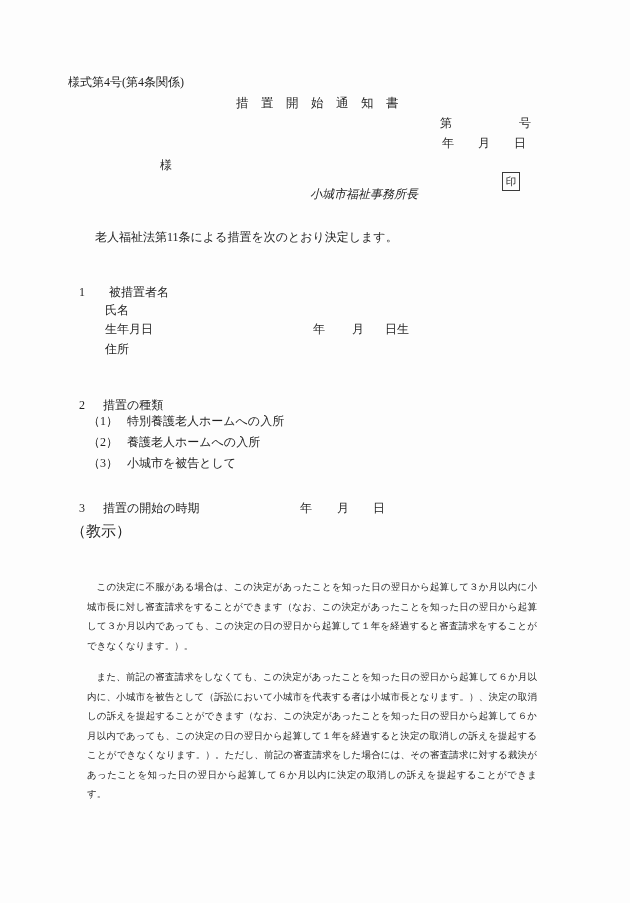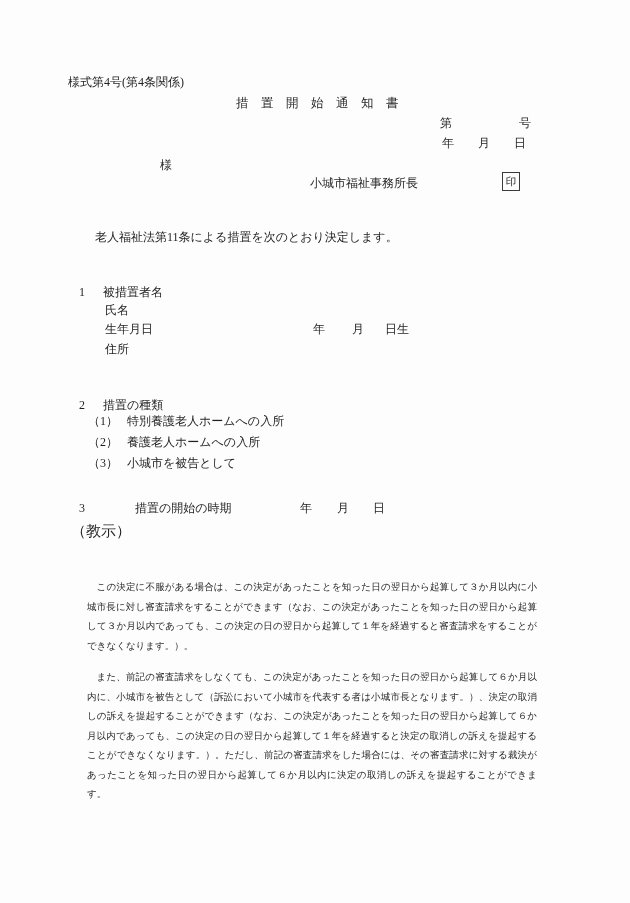--- a/index.html
+++ b/index.html
@@ -63,27 +63,27 @@
 
   <span class="t" style="left:440px; top:116px;">第</span>
   <span class="t" style="left:519px; top:116px;">号</span>
 
   <span class="t" style="left:442px; top:136px;">年</span>
   <span class="t" style="left:478px; top:136px;">月</span>
   <span class="t" style="left:514px; top:136px;">日</span>
 
   <span class="t" style="left:160px; top:158px;">様</span>
 
-  <span class="t" style="left:310px; top:176px;">小城市福祉事務所長</span>
+  <span class="t" style="left:310px; top:187px;font-style:italic;">小城市福祉事務所長</span>
   <span class="seal-box"><span>印</span></span>
 
   <span class="t" style="left:95px; top:230px;">老人福祉法第11条による措置を次のとおり決定します。</span>
 
   <span class="t" style="left:79px; top:285px;">1</span>
-  <span class="t" style="left:103px; top:285px;">被措置者名</span>
+  <span class="t" style="left:109px; top:285px;">被措置者名</span>
 
   <span class="t" style="left:105px; top:303px;text-align:right;">氏名</span>
 
   <span class="t" style="left:105px; top:322px;">生年月日</span>
   <span class="t" style="left:313px; top:322px;">年</span>
   <span class="t" style="left:352px; top:322px;">月</span>
   <span class="t" style="left:385px; top:322px;">日生</span>
 
   <span class="t" style="left:105px; top:342px;">住所</span>
 
@@ -93,21 +93,21 @@
   <span class="t" style="left:88px; top:414px;">（1）</span>
   <span class="t" style="left:127px; top:414px;">特別養護老人ホームへの入所</span>
 
   <span class="t" style="left:88px; top:435px;">（2）</span>
   <span class="t" style="left:127px; top:435px;">養護老人ホームへの入所</span>
 
   <span class="t" style="left:88px; top:456px;">（3）</span>
   <span class="t" style="left:127px; top:456px;">小城市を被告として</span>
 
   <span class="t" style="left:79px; top:501px;">3</span>
-  <span class="t" style="left:103px; top:501px;margin-left:32px;">措置の開始の時期</span>
+  <span class="t" style="left:103px; top:501px;">措置の開始の時期</span>
   <span class="t" style="left:300px; top:501px;">年</span>
   <span class="t" style="left:337px; top:501px;">月</span>
   <span class="t" style="left:373px; top:501px;">日</span>
 
   <span class="t" style="left:71px; top:522px; font-size:15px;">（教示）</span>
 
   <div class="notice">
     <p>この決定に不服がある場合は、この決定があったことを知った日の翌日から起算して３か月以内に小城市長に対し審査請求をすることができます（なお、この決定があったことを知った日の翌日から起算して３か月以内であっても、この決定の日の翌日から起算して１年を経過すると審査請求をすることができなくなります。）。</p>
     <p>また、前記の審査請求をしなくても、この決定があったことを知った日の翌日から起算して６か月以内に、小城市を被告として（訴訟において小城市を代表する者は小城市長となります。）、決定の取消しの訴えを提起することができます（なお、この決定があったことを知った日の翌日から起算して６か月以内であっても、この決定の日の翌日から起算して１年を経過すると決定の取消しの訴えを提起することができなくなります。）。ただし、前記の審査請求をした場合には、その審査請求に対する裁決があったことを知った日の翌日から起算して６か月以内に決定の取消しの訴えを提起することができます。</p>
   </div>

